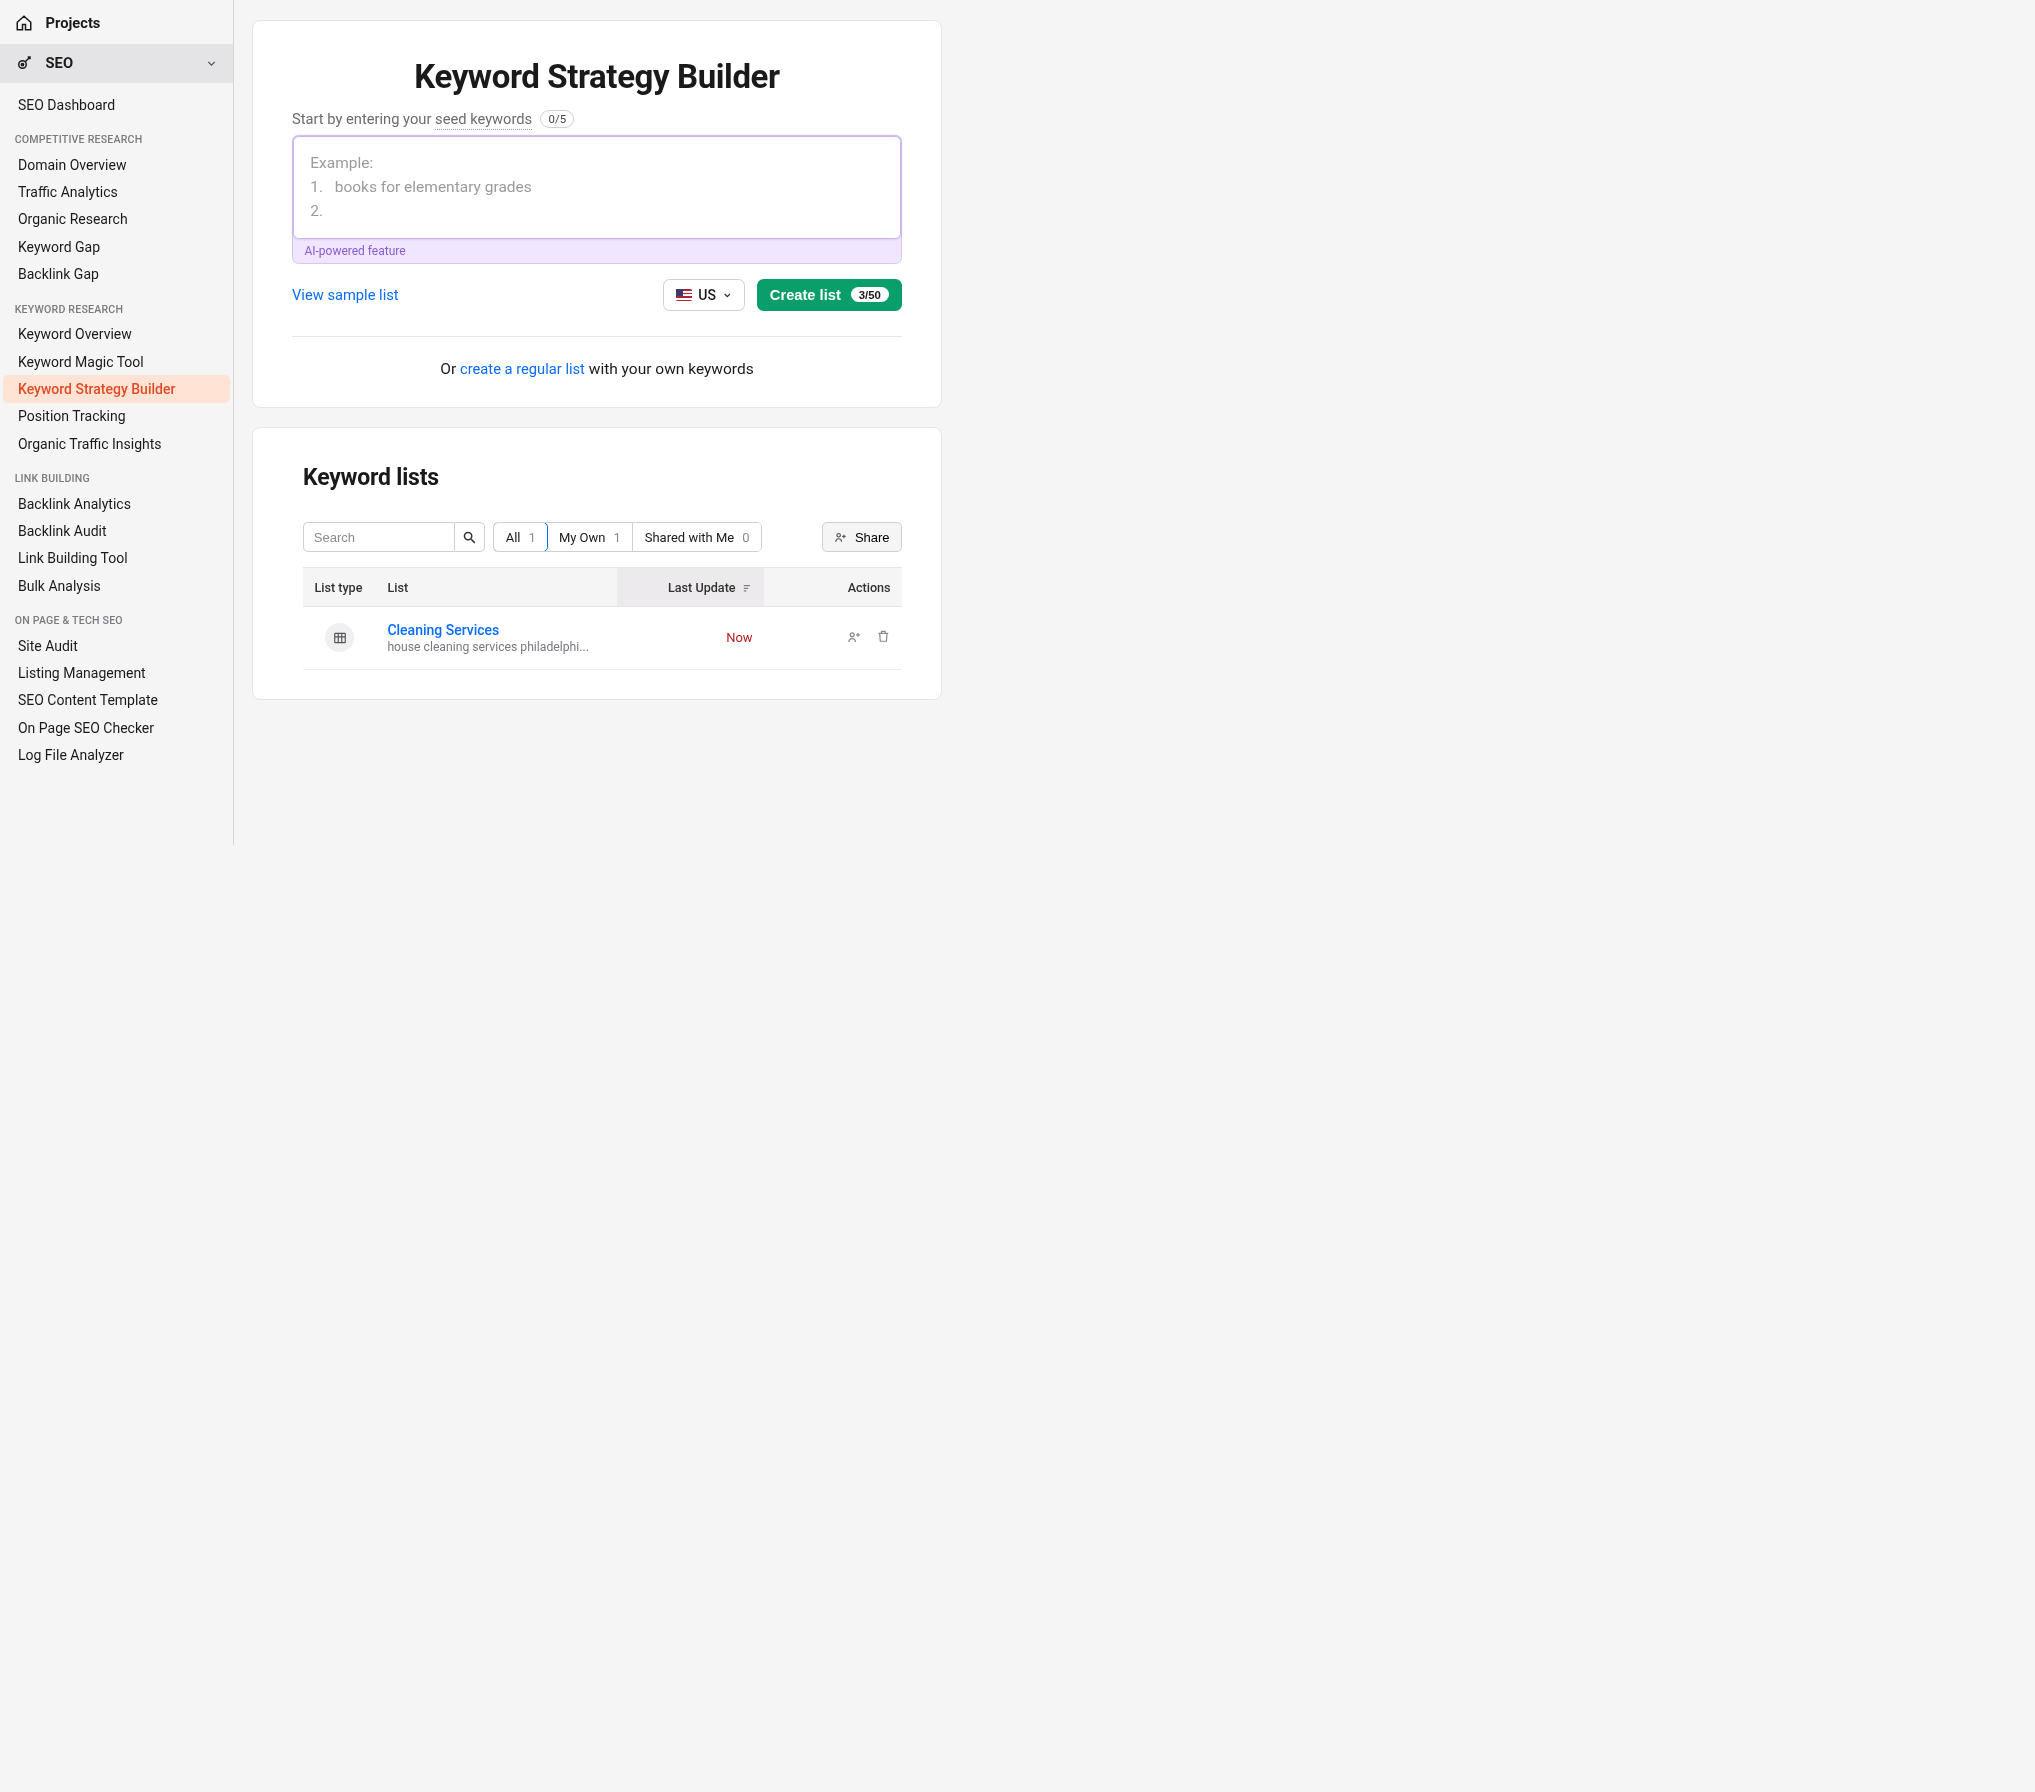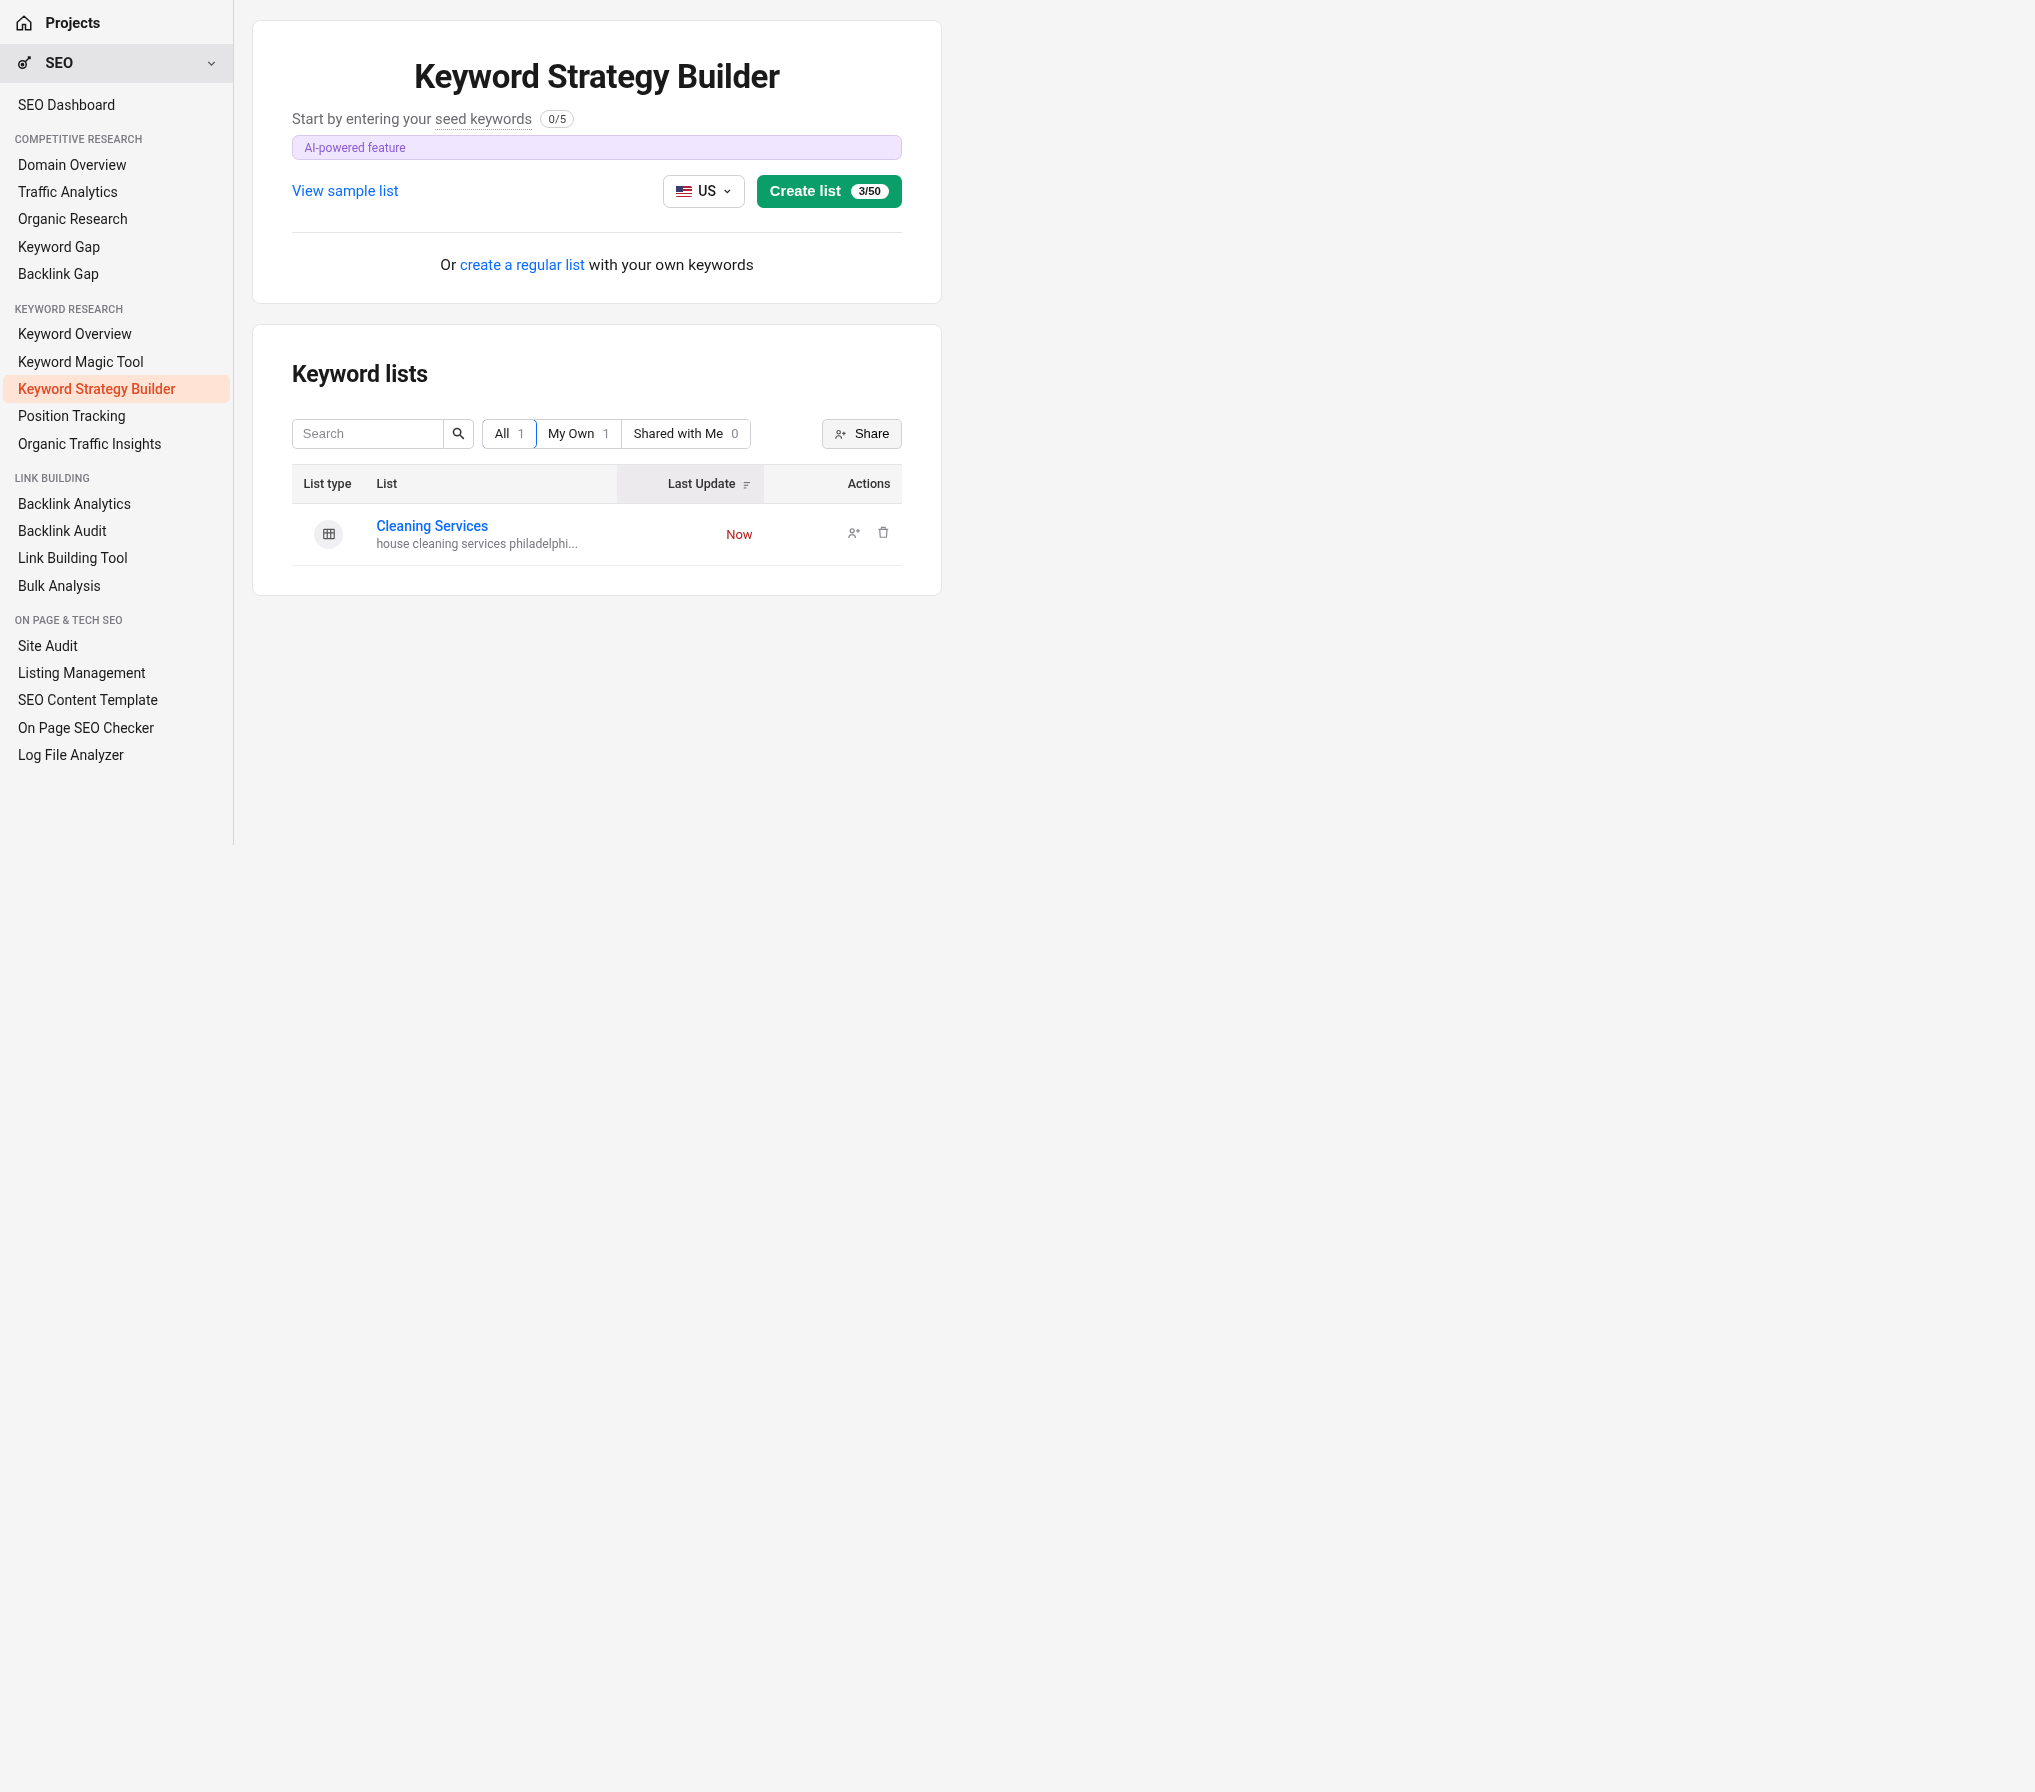--- a/index.html
+++ b/index.html
@@ -157,21 +157,21 @@
 }
 .create-btn {
   background: #0a9f6a; color:#fff; border:none; border-radius: 6.5px;
   padding: 8.1px 13px; font-size: 14.7px; font-weight: 600;
   display:flex; align-items:center; gap: 9.8px; cursor:pointer;
 }
 .create-pill { background:#fff; color:#1a1a1a; border-radius: 813px; font-size: 11.4px; font-weight:700; padding: 1.6px 8.1px;}
 .divider { border-top: 0.8px solid #e5e5e7; margin-top: 4.9px; padding-top: 23px; text-align:center; font-size: 15.5px;}
 .card2 {
   background:#fff; border: 0.8px solid #e5e5e7; border-radius: 8.1px;
-  padding: 36px 39px 29px 39px;
+  padding: 36px 39px 29px 50px;
 }
 .lists-title { font-size: 23px; font-weight: 700; margin-bottom: 31px; letter-spacing:-0.2px;}
 .filters-row { display:flex; align-items:flex-start; gap: 8.1px; margin-bottom: 14.7px; flex-wrap: nowrap;}
 .search-group { display:flex; }
 .search-input {
   border: 0.8px solid #d0d0d4; border-right:none; border-radius: 4.9px 0 0 4.9px;
   padding: 6.5px 9.8px; font-size: 13px; width: 151px; color:#333;
 }
 .search-input::placeholder { color:#8a8a90; }
 .search-btn {
@@ -277,20 +277,25 @@
     <h1 class="hero-title">Keyword Strategy Builder</h1>
 
     <div class="seed-label-row">
       <span class="seed-label">
         <span>Start by entering your </span><span class="seed-underline">seed keywords</span>
       </span>
       <span class="seed-count">0/5</span>
     </div>
 
     <div class="seed-box-wrap">
+      <div class="seed-box">
+        <div class="ex">Example:</div>
+        <div><span class="num">1.</span><span class="ex">books for elementary grades</span></div>
+        <div><span class="num">2.</span></div>
+      </div>
       <div class="ai-tag">AI-powered feature</div>
     </div>
 
     <div class="controls-row">
       <span class="link-blue">View sample list</span>
       <div class="right-controls">
         <div class="country-btn">
           <span class="flag"></span>
           <span>US</span>
           <svg width="10.6" height="10.6" viewBox="0 0 24 24" fill="none" stroke="#333" stroke-width="3">

